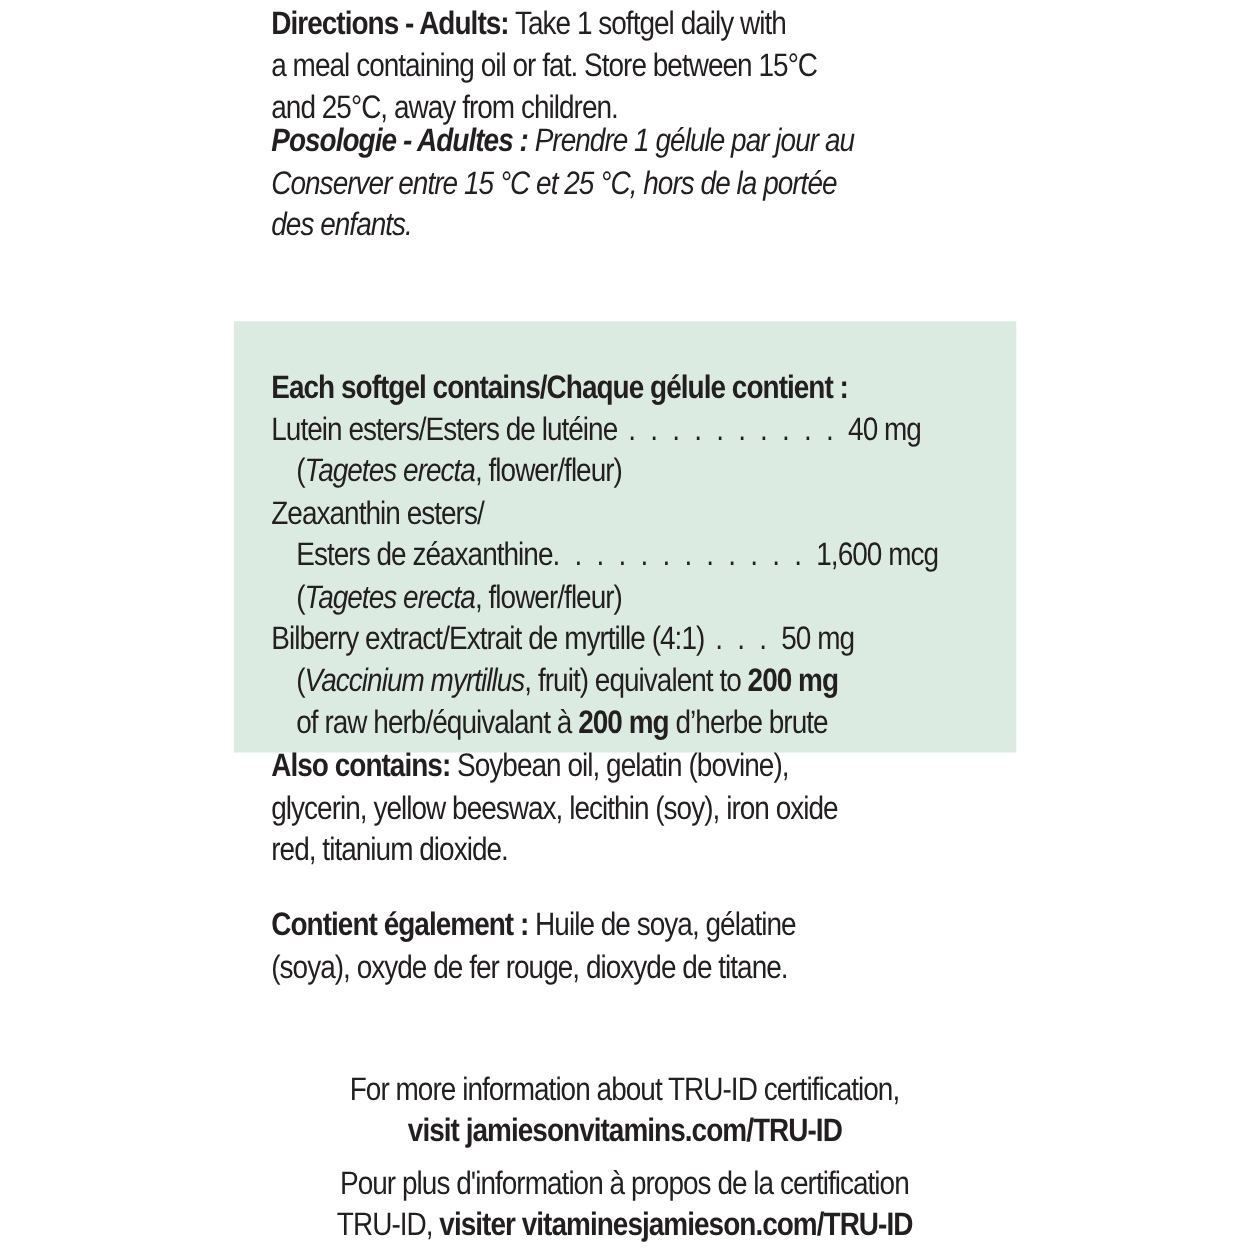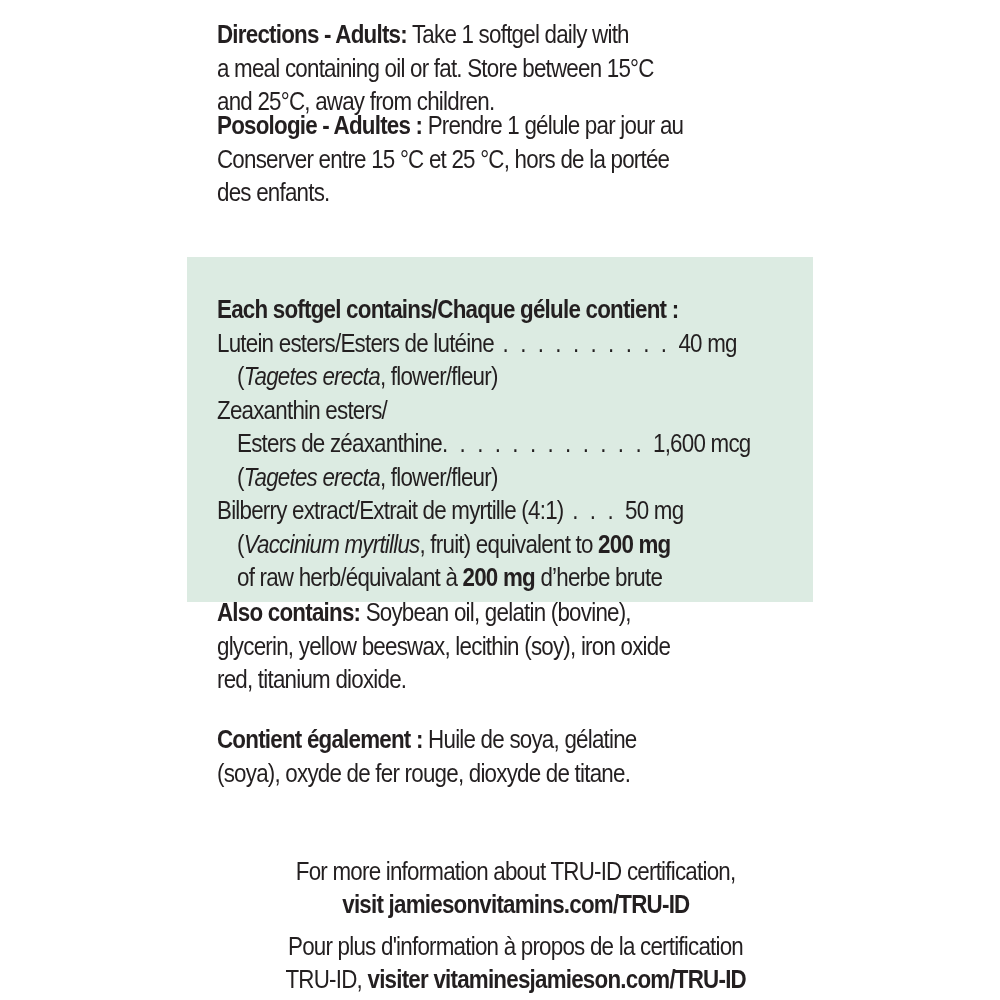--- a/index.html
+++ b/index.html
@@ -18,36 +18,36 @@
   .line { display: block; white-space: nowrap; }
   b { font-weight: bold; }
   i { font-style: italic; }
   .indent { padding-left: 20px; }
   .greenbox {
     position: absolute; left: 187px; top: 257px; width: 626px; height: 345px;
     background: #dcebe2;
   }
   .dots { letter-spacing: 3px; }
   .center {
-    position: absolute; left: 196px; width: 640px; text-align: center;
+    position: absolute; left: 180px; width: 640px; text-align: center;
     font-size: 26px; line-height: 33px; letter-spacing: -0.9px;
   }
   .center .line { display: block; }
   .center .cond { transform-origin: center top; }
 </style>
 </head>
 <body>
 
-<div class="block" style="top:18px;">
+<div class="block" style="top:2px;">
   <span class="line"><span class="cond"><b>Directions - Adults:</b><span> Take 1 softgel daily with</span></span></span>
   <span class="line"><span class="cond">a meal containing oil or fat. Store between 15°C</span></span>
   <span class="line"><span class="cond">and 25°C, away from children.</span></span>
 </div>
 
-<div class="block" style="top:109px;">
+<div class="block" style="top:96px;font-style:italic;">
   <span class="line"><span class="cond"><b>Posologie - Adultes :</b><span> Prendre 1 gélule par jour au</span></span></span>
   <span class="line"><span class="cond">Conserver entre 15 °C et 25 °C, hors de la portée</span></span>
   <span class="line"><span class="cond">des enfants.</span></span>
 </div>
 
 <div class="greenbox"></div>
 <div class="block" style="top:293px;">
   <span class="line"><span class="cond"><b>Each softgel contains/Chaque gélule contient :</b></span></span>
 
   <span class="line"><span class="cond"><span>Lutein esters/Esters de lutéine</span><span class="dots"> . . . . . . . . . . </span><span>40 mg</span></span></span>

